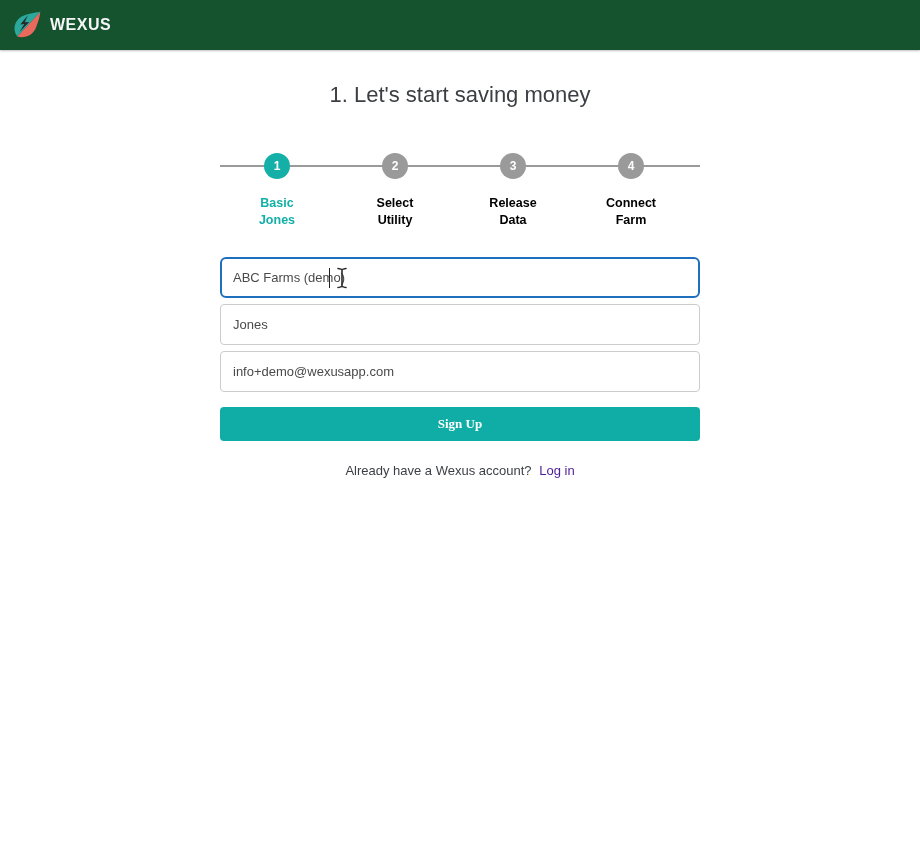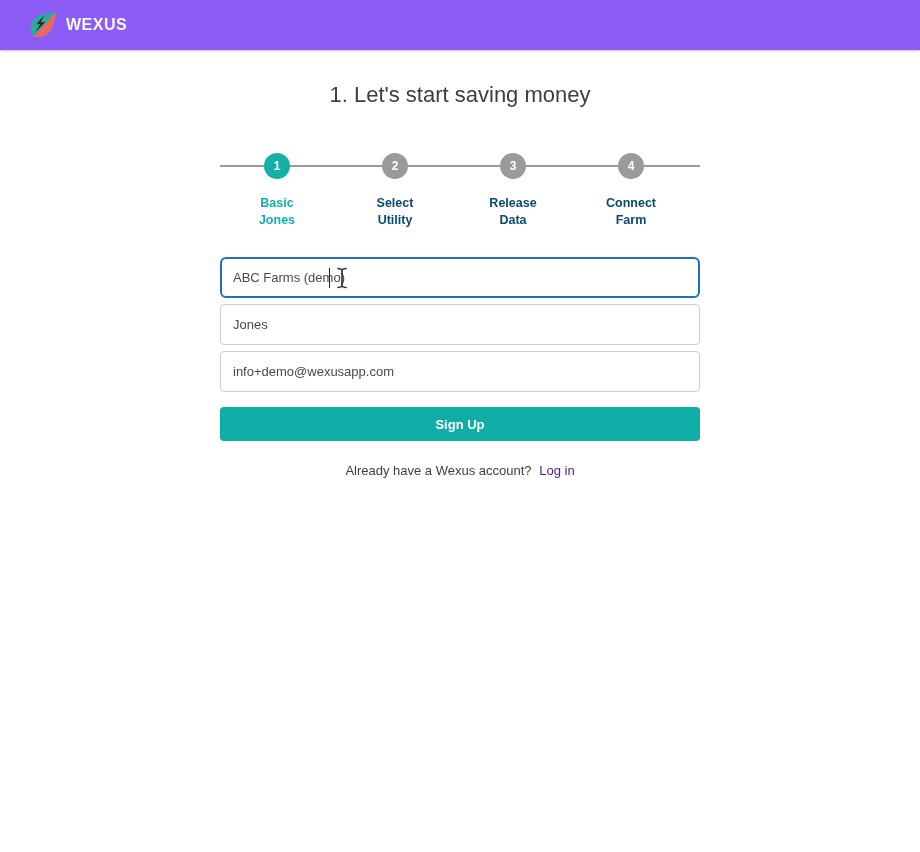--- a/index.html
+++ b/index.html
@@ -7,23 +7,23 @@
   body {
     font-family: "Liberation Sans", "DejaVu Sans", sans-serif;
     width: 920px; height: 852px;
     position: relative; overflow: hidden;
     color: #3c4043;
   }
 
   
   .app-header {
     position: absolute; top: 0; left: 0; right: 0; height: 50px;
-    background: #8b5cf6;
+    background: #14532d;
     display: flex; align-items: center;
-    padding-left: 26px;
+    padding-left: 10px;
     box-shadow: 0 1px 2px rgba(0,0,0,0.25);
   }
   .logo { width: 34px; height: 34px; display: flex; align-items: center; justify-content: center; }
   .brand {
     color: #f5f6f7; font-size: 16px; font-weight: 700;
     letter-spacing: 0.5px; margin-left: 6px;
   }
 
   
   .main-col {
@@ -52,21 +52,21 @@
   .step-circle.active { background: #14b0a8; }
   .step-circle:nth-of-type(2) { left: 57px; }
   .step-circle:nth-of-type(3) { left: 175px; }
   .step-circle:nth-of-type(4) { left: 293px; }
   .step-circle:nth-of-type(5) { left: 411px; }
   .step-label {
     position: absolute; top: 54px; width: 110px;
     transform: translateX(-50%);
     text-align: center;
     font-size: 12.5px; font-weight: 600; line-height: 17px;
-    color: #0c4a6e;
+    color: #000000;
   }
   .step-label.active { color: #14b0a8; }
   .step-label:nth-of-type(6) { left: 57px; }
   .step-label:nth-of-type(7) { left: 175px; }
   .step-label:nth-of-type(8) { left: 293px; }
   .step-label:nth-of-type(9) { left: 411px; }
 
   
   .signup-form { margin-top: 20px; }
   .field-wrap { position: relative; margin-bottom: 6px; }
@@ -86,21 +86,21 @@
   .caret {
     position: absolute; left: 109px; top: 11px;
     width: 1px; height: 20px; background: #222222;
   }
   .ibeam { position: absolute; left: 115px; top: 10px; }
   .submit-btn {
     display: block; width: 100%; height: 34px;
     margin-top: 15px;
     background: #0fada5; color: #ffffff;
     border: none; border-radius: 4px;
-    font-family: Liberation Sans, sans-serif;
+    font-family: Liberation Serif, serif;
     font-size: 13px; font-weight: 700;
     cursor: pointer;
   }
 
   
   .login-row {
     margin-top: 22px;
     text-align: center;
     font-size: 13px; color: #3b3f44;
   }

